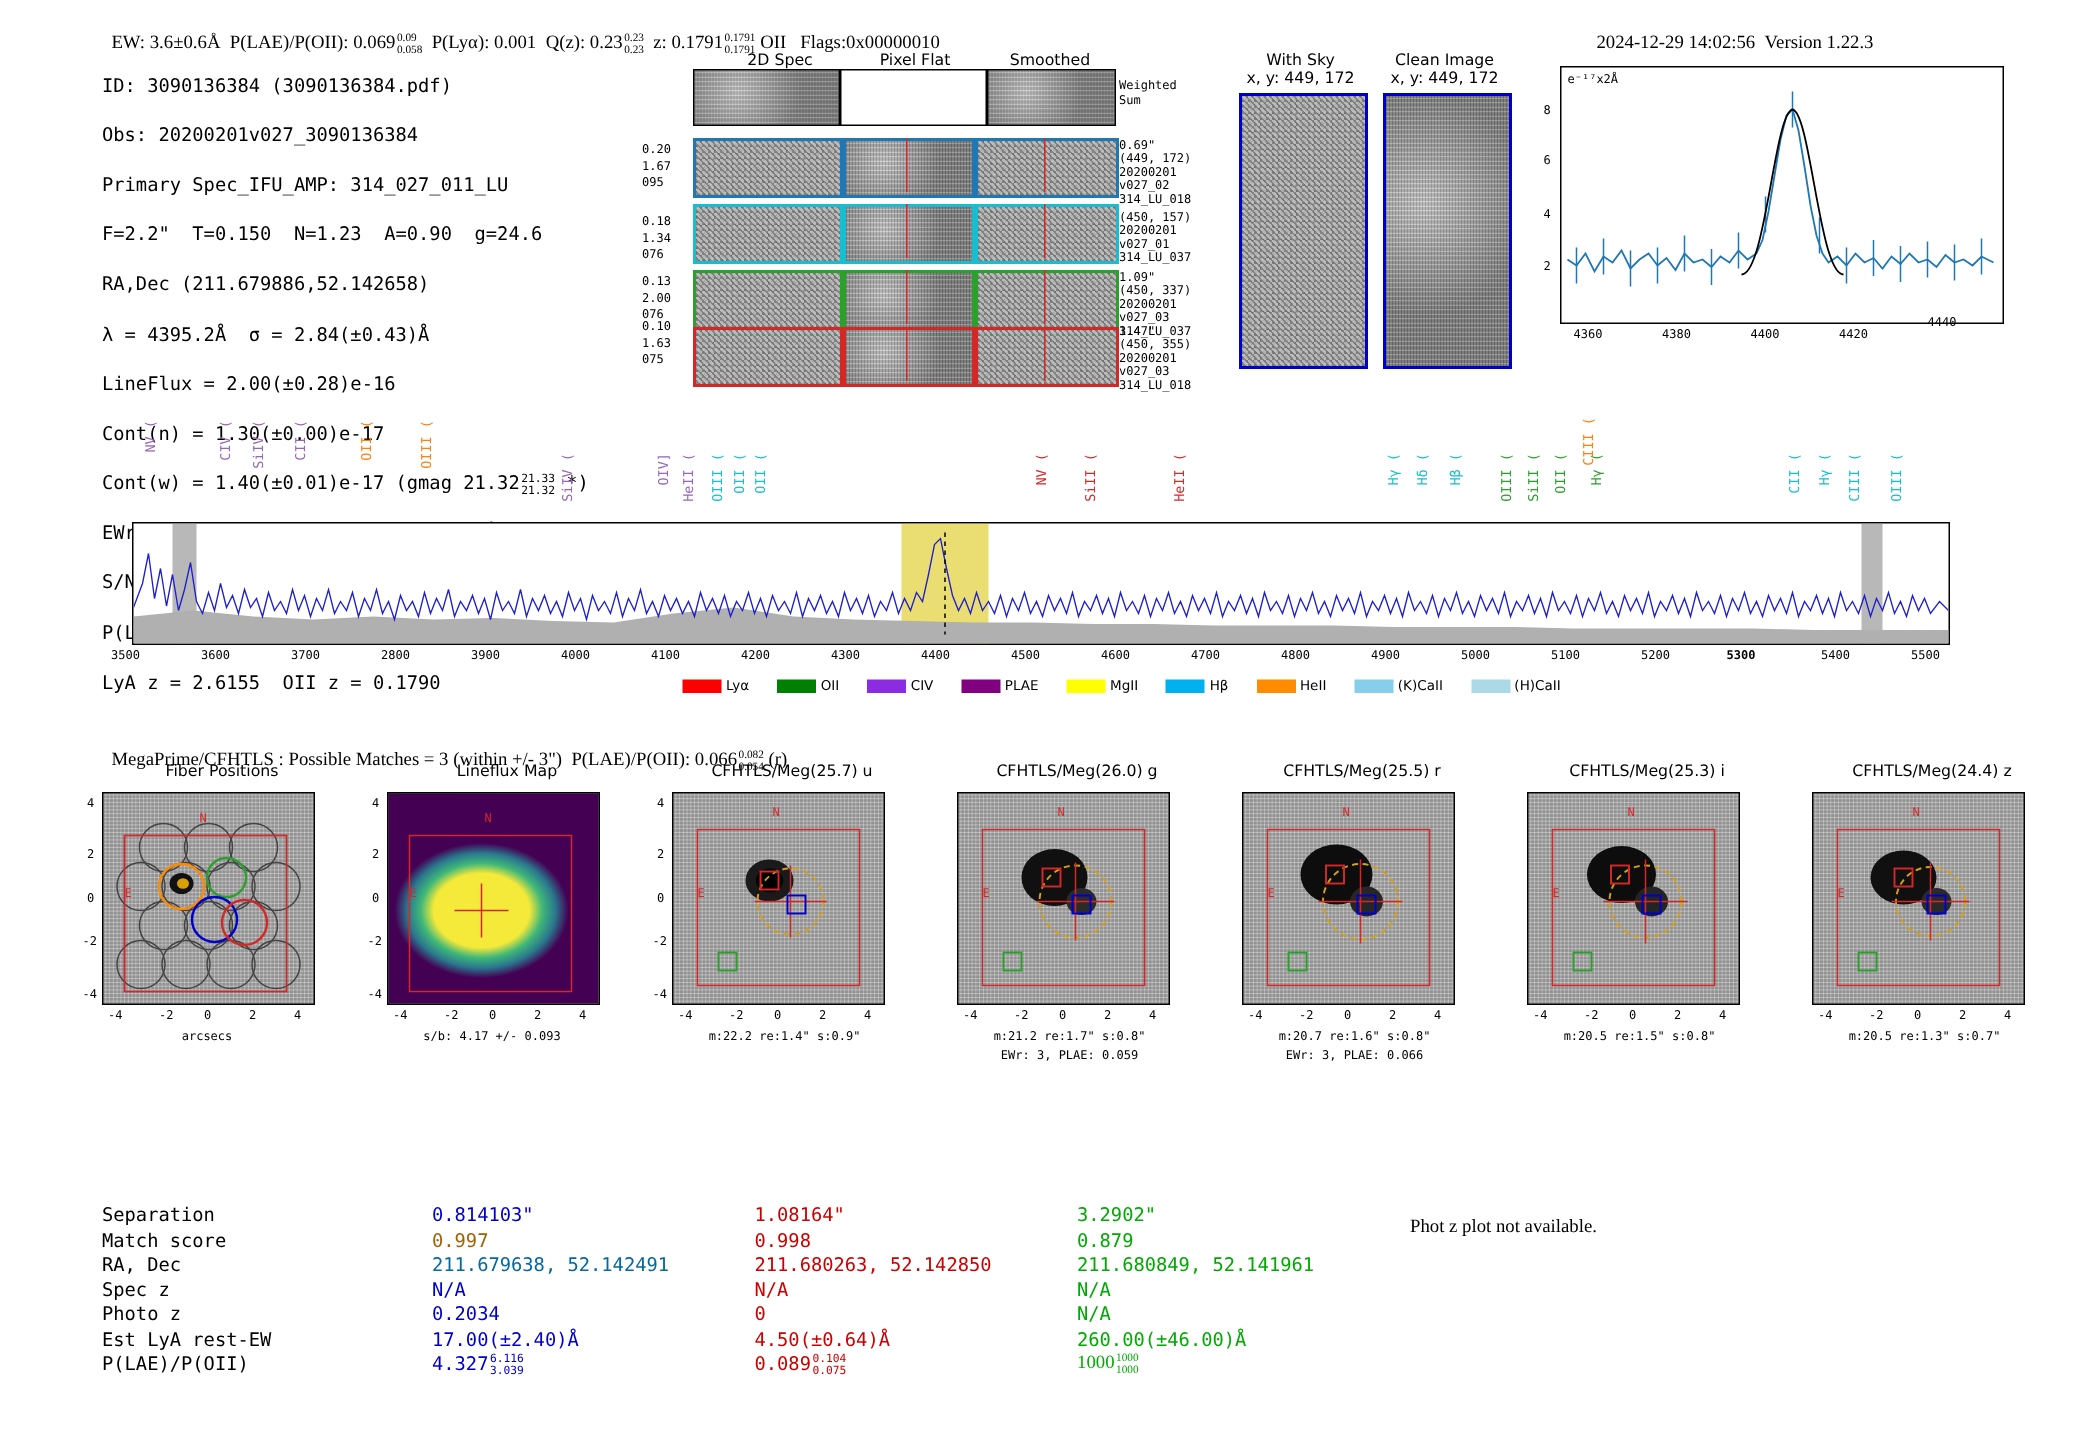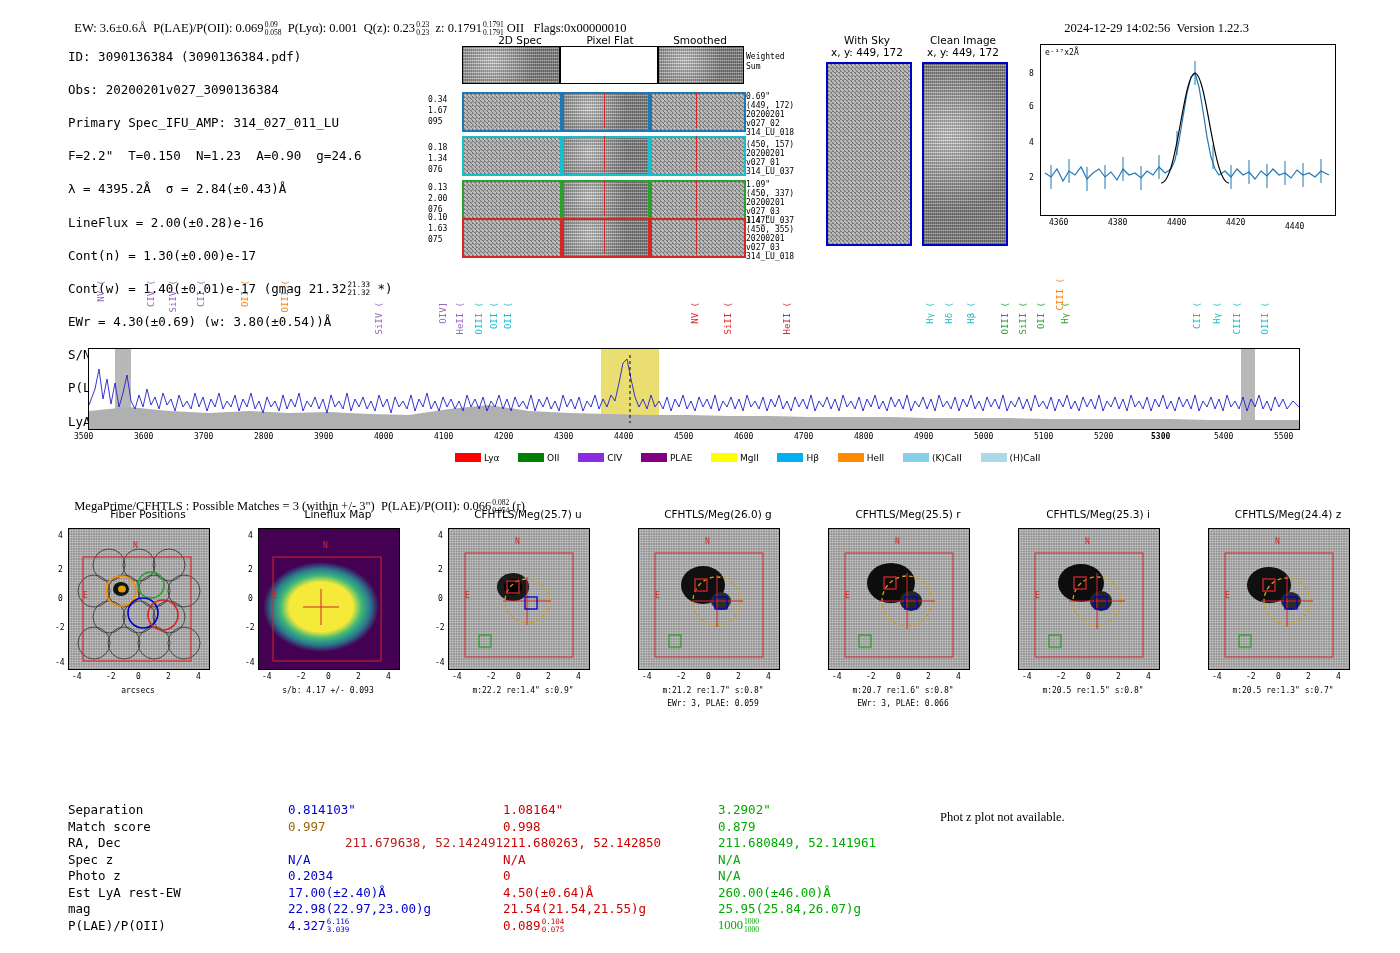--- a/index.html
+++ b/index.html
@@ -40,20 +40,21 @@
 </div>
 <div class="abs hdr" style="left:1058px;top:6px;">
   <span>2024-12-29 14:02:56</span><span>&nbsp;&nbsp;</span><span>Version 1.22.3</span>
 </div>
 
 <div class="abs info" style="left:68px;top:32px;">
 <div>ID: 3090136384 (3090136384.pdf)</div>
 <div>Obs: 20200201v027_3090136384</div>
 <div>Primary Spec_IFU_AMP: 314_027_011_LU</div>
 <div>F=2.2"  T=0.150  N=1.23  A=0.90  g=24.6</div>
+<div>RA,Dec (211.679886,52.142658)</div>
 <div>λ = 4395.2Å  σ = 2.84(±0.43)Å</div>
 <div>LineFlux = 2.00(±0.28)e-16</div>
 <div>Cont(n) = 1.30(±0.00)e-17</div>
 <div><span>Cont(w) = 1.40(±0.01)e-17 (gmag 21.32</span><span class="frac"><span>21.33</span><br><span>21.32</span></span><span> *)</span></div>
 <div>EWr = 4.30(±0.69) (w: 3.80(±0.54))Å</div>
 <div>S/N = 9.7(±1.4)   χ² = 0.6(±0.0)</div>
 <div><span>P(LAE)/P(OII): 0.091</span><span class="frac"><span>0.11</span><br><span>0.075</span></span></div>
 <div>LyA z = 2.6155  OII z = 0.1790</div>
 </div>
 
@@ -64,21 +65,21 @@
 </div>
 
 <div class="abs noise" style="left:462px;top:46px;width:96px;height:36px;border:1px solid #000;"></div>
 <div class="abs" style="left:560px;top:46px;width:96px;height:36px;background:#fff;border:1px solid #000;"></div>
 <div class="abs noise" style="left:658px;top:46px;width:84px;height:36px;border:1px solid #000;"></div>
 <div class="abs tiny" style="left:746px;top:52px;white-space:pre;line-height:10px;">Weighted
 Sum</div>
 
 <div class="abs" style="left:0;top:0;"></div>
 
-<div class="abs tiny" style="left:428px;top:94px;line-height:11px;white-space:pre;">0.34
+<div class="abs tiny" style="left:428px;top:94px;line-height:11px;white-space:pre;">0.20
 1.67
 095</div>
 <div class="abs noise2" style="left:462px;top:92px;width:96px;height:36px;border:2px solid #1f77b4;"></div>
 <div class="abs noise" style="left:562px;top:92px;width:84px;height:36px;border:2px solid #1f77b4;"></div>
 <div class="abs noise2" style="left:650px;top:92px;width:92px;height:36px;border:2px solid #1f77b4;"></div>
 <div class="abs" style="left:604px;top:92px;width:1px;height:36px;background:#d62728;"></div>
 <div class="abs" style="left:696px;top:92px;width:1px;height:36px;background:#d62728;"></div>
 <div class="abs tiny" style="left:746px;top:92px;line-height:9px;white-space:pre;">0.69"
 (449, 172)
 20200201
@@ -164,21 +165,21 @@
   </svg>
   <div class="abs tiny" style="left:-12px;top:24px;">8</div>
   <div class="abs tiny" style="left:-12px;top:57px;">6</div>
   <div class="abs tiny" style="left:-12px;top:93px;">4</div>
   <div class="abs tiny" style="left:-12px;top:128px;">2</div>
 </div>
 <div class="abs tiny" style="left:1049px;top:218px;">4360</div>
 <div class="abs tiny" style="left:1108px;top:218px;">4380</div>
 <div class="abs tiny" style="left:1167px;top:218px;">4400</div>
 <div class="abs tiny" style="left:1226px;top:218px;">4420</div>
-<div class="abs tiny" style="left:1285px;top:222px;">4440</div>
+<div class="abs tiny" style="left:1285px;top:210px;">4440</div>
 
 <div class="abs" style="left:0;top:0;">
   <div class="abs vtxt" style="left:96px;top:280px;color:#9467bd;">NV (</div>
   <div class="abs vtxt" style="left:146px;top:280px;color:#9467bd;">CIV (</div>
   <div class="abs vtxt" style="left:168px;top:280px;color:#9467bd;">SiIV (</div>
   <div class="abs vtxt" style="left:196px;top:280px;color:#9467bd;">CII (</div>
   <div class="abs vtxt" style="left:240px;top:280px;color:#ff7f0e;">OII (</div>
   <div class="abs vtxt" style="left:280px;top:280px;color:#ff7f0e;">OIII (</div>
   <div class="abs vtxt" style="left:374px;top:302px;color:#9467bd;">SiIV (</div>
   <div class="abs vtxt" style="left:438px;top:302px;color:#9467bd;">OIV]</div>
@@ -472,21 +473,21 @@
       <td style="width:215px;color:#00aa00;">3.2902"</td>
     </tr>
     <tr>
       <td>Match score</td>
       <td style="color:#a16207;">0.997</td>
       <td style="color:#cc0000;">0.998</td>
       <td style="color:#00aa00;">0.879</td>
     </tr>
     <tr>
       <td>RA, Dec</td>
-      <td style="color:#b91c1c;text-align:right;">211.679638, 52.142491</td>
+      <td style="color:#0369a1;">211.679638, 52.142491</td>
       <td style="color:#cc0000;">211.680263, 52.142850</td>
       <td style="color:#00aa00;">211.680849, 52.141961</td>
     </tr>
     <tr>
       <td>Spec z</td>
       <td style="color:#0000cc;">N/A</td>
       <td style="color:#cc0000;">N/A</td>
       <td style="color:#00aa00;">N/A</td>
     </tr>
     <tr>
@@ -495,26 +496,20 @@
       <td style="color:#cc0000;">0</td>
       <td style="color:#00aa00;">N/A</td>
     </tr>
     <tr>
       <td>Est LyA rest-EW</td>
       <td style="color:#0000cc;">17.00(±2.40)Å</td>
       <td style="color:#cc0000;">4.50(±0.64)Å</td>
       <td style="color:#00aa00;">260.00(±46.00)Å</td>
     </tr>
     <tr>
-      <td>mag</td>
-      <td style="color:#0000cc;">22.98(22.97,23.00)g</td>
-      <td style="color:#cc0000;">21.54(21.54,21.55)g</td>
-      <td style="color:#00aa00;">25.95(25.84,26.07)g</td>
-    </tr>
-    <tr>
       <td>P(LAE)/P(OII)</td>
       <td style="color:#0000cc;"><span>4.327</span><span class="frac"><span>6.116</span><br><span>3.039</span></span></td>
       <td style="color:#cc0000;"><span>0.089</span><span class="frac"><span>0.104</span><br><span>0.075</span></span></td>
       <td style="color:#00aa00;font-family:Liberation Serif, serif;"><span>1000</span><span class="frac"><span>1000</span><br><span>1000</span></span></td>
     </tr>
   </tbody>
     </table>
 </div>
 
 <div class="abs hdr" style="left:940px;top:810px;">Phot z plot not available.</div>

